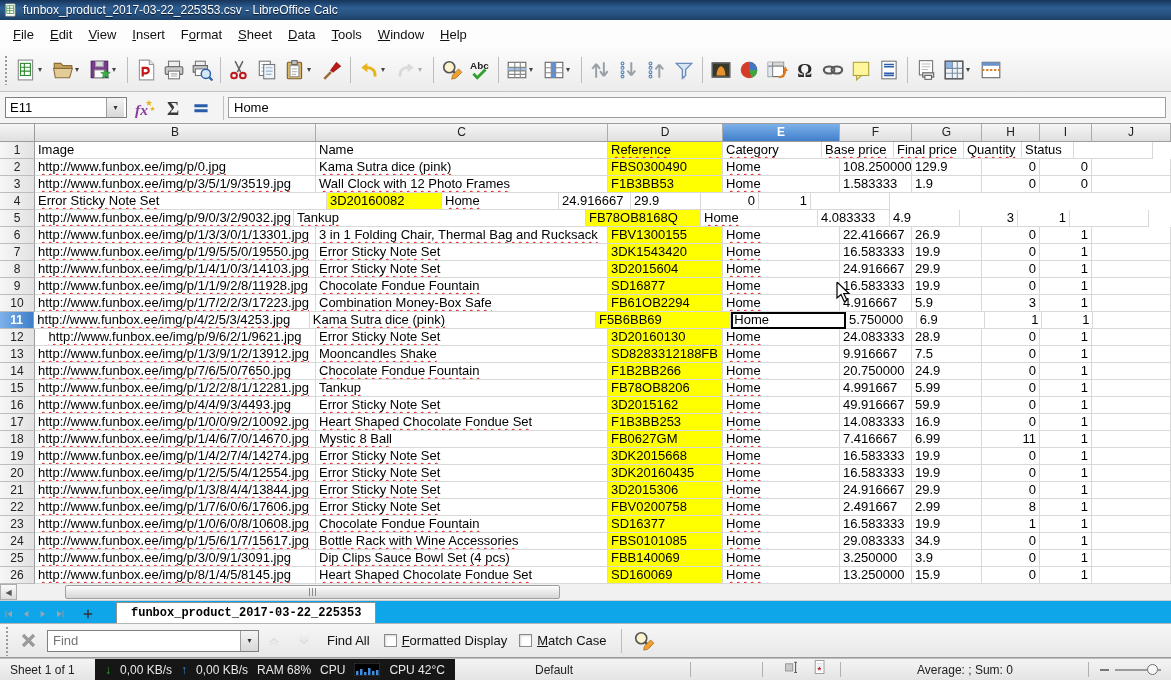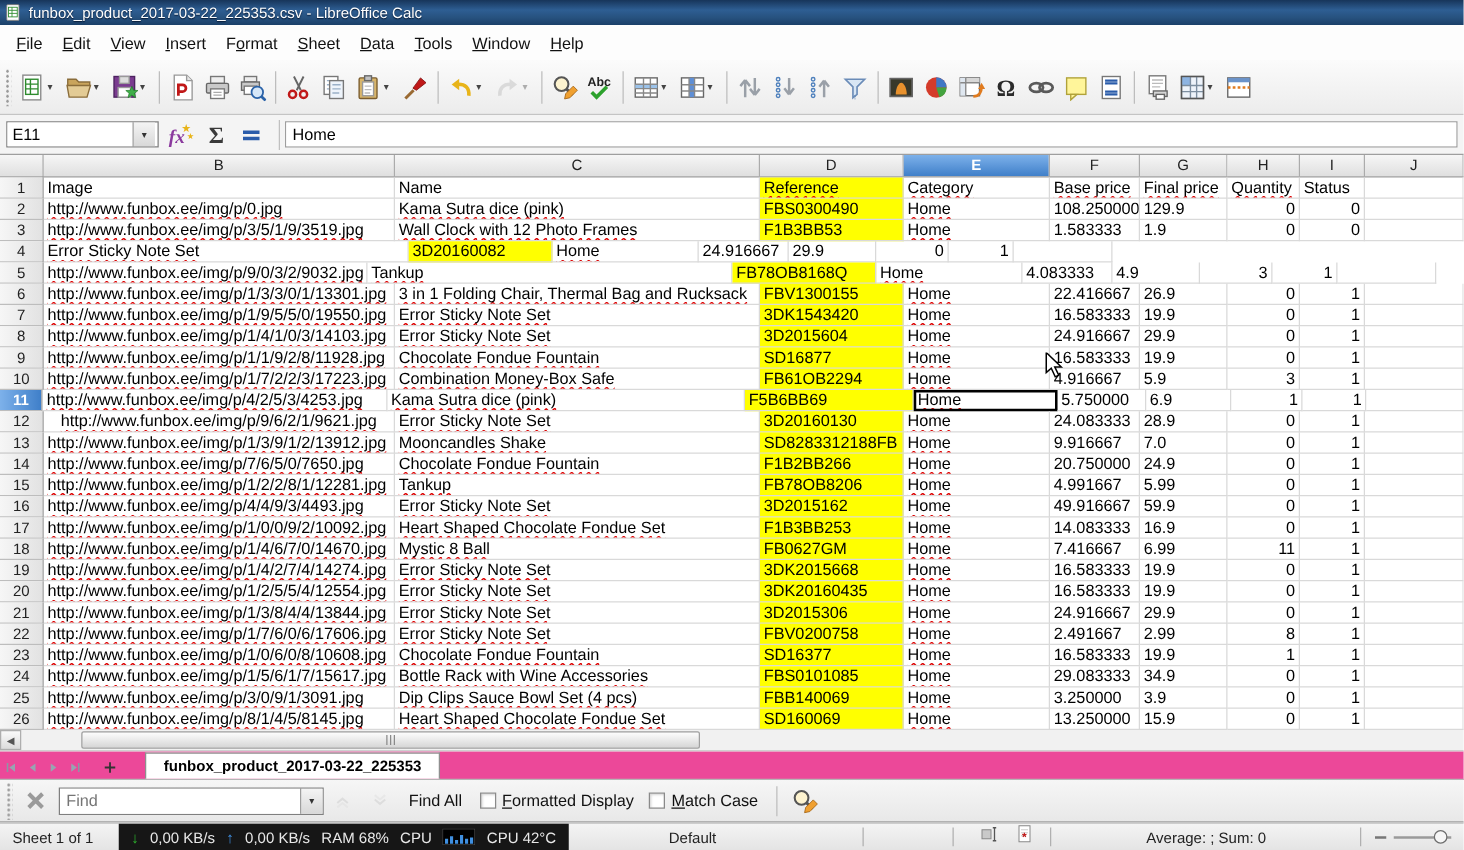--- a/index.html
+++ b/index.html
@@ -66,21 +66,21 @@
   
   .hscroll { height:17px; background:#f1f1f1; border-bottom:1px solid #cfcfcf; position:relative; }
   .hs-btn { position:absolute; left:0; top:0; width:17px; height:16px; background:linear-gradient(180deg,#fafafa,#dcdcdc);
     border:1px solid #aeaeae; display:flex; align-items:center; justify-content:center; font-size:8px; color:#555; }
   .hs-thumb { position:absolute; left:65px; top:1px; width:495px; height:14px;
     background:linear-gradient(180deg,#fdfdfd,#d6d6d6); border:1px solid #9f9f9f; border-radius:2px;
     display:flex; align-items:center; justify-content:center; gap:2px; }
   .hs-thumb i { display:block; width:1px; height:8px; background:#8a8a8a; }
 
   
-  .tabsrow { height:23px; background:#ec4899; border-bottom:1px solid #b5b5b5; display:flex; align-items:flex-end; }
+  .tabsrow { height:23px; background:#0ea5e9; border-bottom:1px solid #b5b5b5; display:flex; align-items:flex-end;font-family:Liberation Mono, monospace; }
   .nav-btn { width:17px; height:18px; display:flex; align-items:center; justify-content:center; }
   .nav-btn svg { width:12px; height:12px; }
   .addsheet { width:20px; height:18px; display:flex; align-items:center; justify-content:center; margin:0 6px 0 10px; }
   .addsheet svg { width:12px; height:12px; }
   .sheettab { background:#fff; border:1px solid #8f8f8f; border-bottom:0; height:21px; padding:0 14px;
     font-size:12px; font-weight:bold; display:flex; align-items:center; margin-left:12px; }
 
   
   .findbar { height:34px; background:linear-gradient(180deg,#f6f6f6,#e8e8e8); border-bottom:1px solid #9a9a9a;
     display:flex; align-items:center; padding:0 4px; }
@@ -411,21 +411,21 @@
       <span class="colhead" style="width: 70px;">G</span>
       <span class="colhead" style="width: 58px;">H</span>
       <span class="colhead" style="width: 52px;">I</span>
       <span class="colhead" style="width: 79px;">J</span>
     </div>
     <div class="gridrow">
       <span class="rowhead">1</span>
       <span class="cell" style="width: 281px;">Image</span>
       <span class="cell" style="width: 292px;">Name</span>
       <span class="cell yellow" style="width: 115px;"><span class="sq">Reference</span></span>
-      <span class="cell" style="width: 117px;"><span class="sq">Category</span></span>
+      <span class="cell" style="width: 99px;"><span class="sq">Category</span></span>
       <span class="cell" style="width: 72px;"><span class="sq">Base price</span></span>
       <span class="cell" style="width: 70px;"><span class="sq">Final price</span></span>
       <span class="cell" style="width: 58px;"><span class="sq">Quantity</span></span>
       <span class="cell" style="width: 52px;">Status</span>
       <span class="cell" style="width: 79px;"></span>
     </div>
     <div class="gridrow">
       <span class="rowhead">2</span>
       <span class="cell" style="width: 281px;"><span class="sq">http://www.funbox.ee/img/p/0.jpg</span></span>
       <span class="cell" style="width: 292px;"><span class="sq">Kama Sutra dice (pink)</span></span>
@@ -556,21 +556,21 @@
       <span class="cell right" style="width: 52px;">1</span>
       <span class="cell" style="width: 79px;"></span>
     </div>
     <div class="gridrow">
       <span class="rowhead">13</span>
       <span class="cell" style="width: 281px;"><span class="sq">http://www.funbox.ee/img/p/1/3/9/1/2/13912.jpg</span></span>
       <span class="cell" style="width: 292px;"><span class="sq">Mooncandles Shake</span></span>
       <span class="cell yellow" style="width: 115px;">SD8283312188FB</span>
       <span class="cell" style="width: 117px;"><span class="sq">Home</span></span>
       <span class="cell" style="width: 72px;">9.916667</span>
-      <span class="cell" style="width: 70px;">7.0</span>
+      <span class="cell" style="width: 70px;">7.5</span>
       <span class="cell right" style="width: 58px;">0</span>
       <span class="cell right" style="width: 52px;">1</span>
       <span class="cell" style="width: 79px;"></span>
     </div>
     <div class="gridrow">
       <span class="rowhead">14</span>
       <span class="cell" style="width: 281px;"><span class="sq">http://www.funbox.ee/img/p/7/6/5/0/7650.jpg</span></span>
       <span class="cell" style="width: 292px;"><span class="sq">Chocolate Fondue Fountain</span></span>
       <span class="cell yellow" style="width: 115px;">F1B2BB266</span>
       <span class="cell" style="width: 117px;"><span class="sq">Home</span></span>

